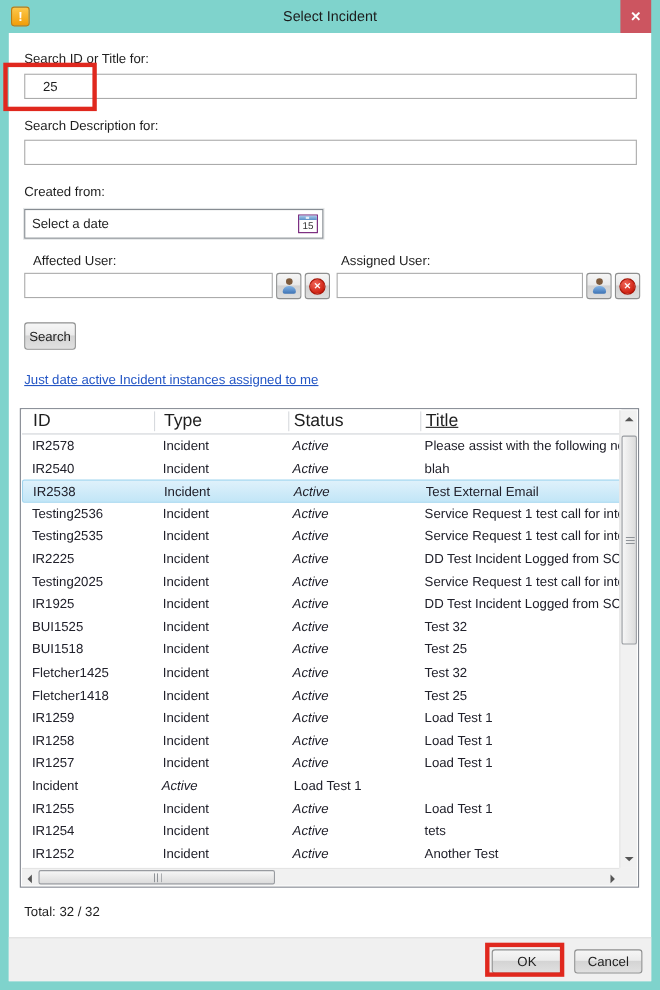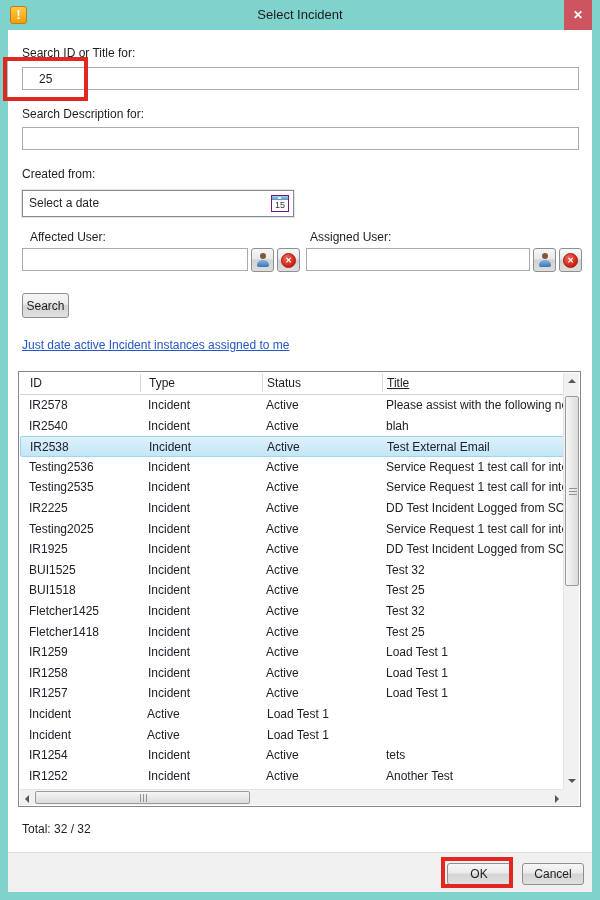--- a/index.html
+++ b/index.html
@@ -99,34 +99,34 @@
     position:absolute; left:14px; top:308px; font-size:12px;
     color:#2456c5; text-decoration:underline; cursor:pointer; white-space:nowrap;
   }
 
   
   .dtable {
     position:absolute; left:10px; top:341px; width:563px; height:436px;
     border:1px solid #828790; background:#fff; overflow:hidden;
   }
   .thead { position:absolute; top:0; left:1px; width:545px; height:22px; background:#fff; }
-  .thead .hcell { position:absolute; top:0; height:22px; line-height:22px; font-size:12px; color:#1e1e1e; }
+  .thead .hcell { position:absolute; top:0; height:22px; line-height:22px; font-size:16px; color:#1e1e1e; }
   .hsep { position:absolute; top:2px; width:1px; height:18px; background:#d7dade; }
   .hline { position:absolute; top:22px; left:1px; width:545px; height:1px; background:#cfd3d8; }
 
   .rows { position:absolute; top:23px; left:1px; width:545px; }
   .trow { display:flex; height:20.6px; line-height:20.6px; font-size:12px; color:#21212b; cursor:default; }
   .trow.selected {
     background:linear-gradient(#dff1fb,#c2e6f7);
     border:1px solid #a0d5ef; border-radius:2px;
   }
   .tcell { overflow:hidden; white-space:nowrap; padding-left:9px; }
   .c-id { width:119px; flex:none; }
   .c-type { width:118px; flex:none; }
-  .c-status { width:120px; flex:none; }
+  .c-status { width:120px; flex:none;font-style:italic; }
   .c-title { flex:1; }
 
   
   .vscroll {
     position:absolute; top:1px; right:1px; width:16px; height:416px;
     background:#f1f1f1; border-left:1px solid #e4e4e4;
   }
   .vthumb {
     position:absolute; top:23px; left:1px; width:14px; height:190px;
     background:linear-gradient(to right,#f6f6f6,#dcdcdc);
@@ -325,20 +325,21 @@
             <div class="tcell c-type">Incident</div>
             <div class="tcell c-status">Active</div>
             <div class="tcell c-title">Load Test 1</div>
           </div>
           <div class="trow">
             <div class="tcell c-type">Incident</div>
             <div class="tcell c-status">Active</div>
             <div class="tcell c-title">Load Test 1</div>
           </div>
           <div class="trow">
+            <div class="tcell c-id">IR1255</div>
             <div class="tcell c-type">Incident</div>
             <div class="tcell c-status">Active</div>
             <div class="tcell c-title">Load Test 1</div>
           </div>
           <div class="trow">
             <div class="tcell c-id">IR1254</div>
             <div class="tcell c-type">Incident</div>
             <div class="tcell c-status">Active</div>
             <div class="tcell c-title">tets</div>
           </div>

